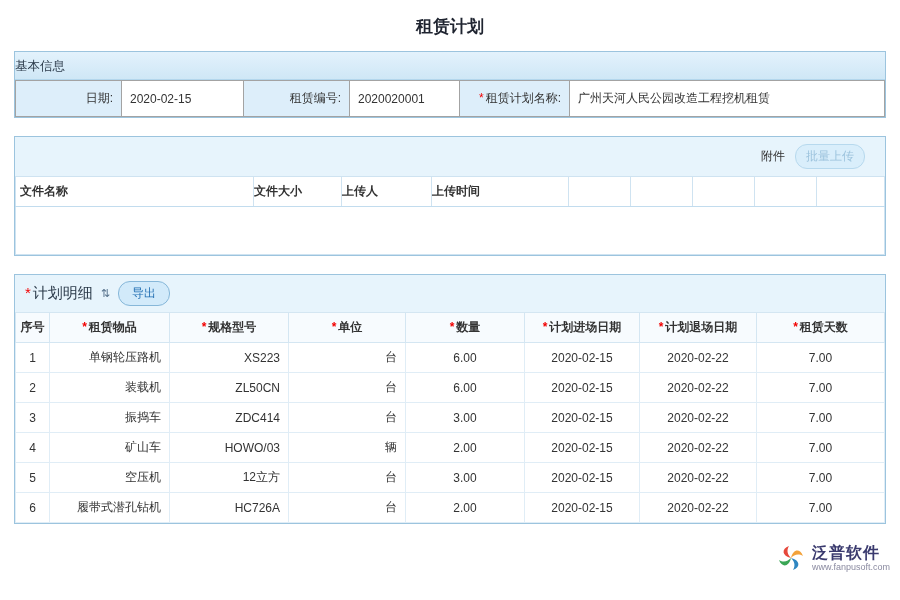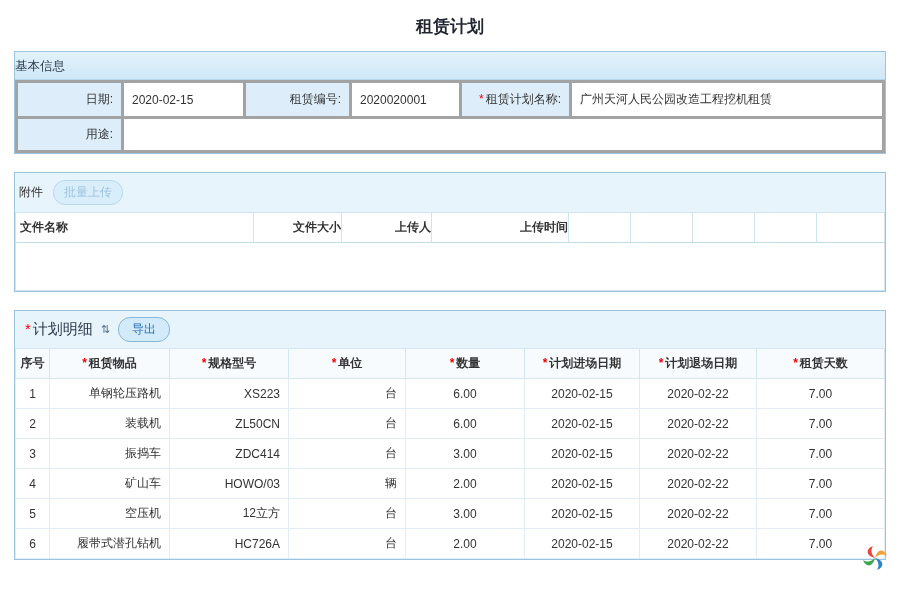--- a/index.html
+++ b/index.html
@@ -9,35 +9,35 @@
 
   .page-title { text-align: center; font-size: 17px; font-weight: bold; color: #1f2430; padding: 15px 0 13px 0; }
 
   .panel { margin: 0 14px 18px 14px; border: 1px solid #9cc4de; background: #e7f4fc; }
   .panel-header { height: 28px; line-height: 28px; font-size: 12.5px; color: #2b3a4a;
     background: linear-gradient(#e3f2fc, #cfe7f6); border-bottom: 1px solid #b3d6ec; }
 
   table { border-collapse: collapse; width: 100%; table-layout: fixed; }
 
   
-  .form-table td { border: 3px solid #a3a3a3; padding: 4px 8px; vertical-align: middle; font-size: 12px; }
+  .form-table td { border: 1px solid #a3a3a3; padding: 4px 8px; vertical-align: middle; font-size: 12px; }
   .form-table .lbl { background: #ddeefa; text-align: right; color: #333; white-space: nowrap; }
   .form-table .val { background: #ffffff; text-align: left; }
   .form-table tr.r1 td { height: 36px; }
   .form-table tr.r2 td { height: 56px; }
   .form-table tr.r3 td { height: 34px; }
   .req { color: #f20000; margin-right: 2px; }
   a.proj-link { color: #2470b3; text-decoration: underline; cursor: pointer; }
 
   
-  .att-toolbar { display: flex; align-items: center; gap: 10px; padding: 7px 4px; }
+  .att-toolbar { display: flex; align-items: center; gap: 10px; padding: 7px 20px; justify-content: flex-end; }
   .btn-batch { background: #d9eefb; border: 1px solid #b7d9ee; color: #9cc3dd; font-size: 12px;
     padding: 3px 10px; border-radius: 12px; cursor: pointer; }
   .att-table th { background: #ffffff; border: 1px solid #cfe3f1; border-bottom: 1px solid #c2dcee;
-    height: 30px; font-size: 12px; font-weight: bold; color: #333; text-align: right; }
+    height: 30px; font-size: 12px; font-weight: bold; color: #333; text-align: left; }
   .att-table th.first { text-align: left; padding-left: 4px; }
   .att-empty { height: 48px; background: #ffffff; border: 1px solid #cfe3f1; border-top: none; }
 
   
   .detail-toolbar { display: flex; align-items: center; gap: 8px; padding: 6px 10px; }
   .detail-title { font-size: 15px; color: #2b3a4a; }
   .sort-icon { color: #55708a; font-size: 11px; cursor: pointer; }
   .btn-export { background: #d2eafa; border: 1px solid #86b7d9; color: #2470b3; font-size: 12px;
     padding: 3px 13px; border-radius: 12px; cursor: pointer; }
   .detail-table th { background: #f7fbfe; border: 1px solid #d4e6f2; height: 30px; font-size: 12px;
@@ -73,24 +73,20 @@
           <col>
       </colgroup>
       <tbody>
           <tr class="r1">
         <td class="lbl"><span>日期:</span></td>
         <td class="val">2020-02-15</td>
         <td class="lbl"><span>租赁编号:</span></td>
         <td class="val">2020020001</td>
         <td class="lbl"><span class="req">*</span><span>租赁计划名称:</span></td>
         <td class="val" colspan="3">广州天河人民公园改造工程挖机租赁</td>
-      </tr>
-      <tr class="r3">
-        <td class="lbl"><span>用途:</span></td>
-        <td class="val" colspan="7"></td>
       </tr>
     </tbody>
       </table>
   </section>
 
   <section class="panel">
     <div class="att-toolbar">
       <span>附件</span>
       <button class="btn-batch">批量上传</button>
     </div>
@@ -217,15 +213,19 @@
     </table>
   </section>
 
   <div class="watermark">
     <svg width="30" height="30" viewBox="0 0 30 30">
       <path d="M15 15 C6 13, 5 6, 13 3 C10 8, 12 12, 15 15 Z" fill="#e6483c"></path>
       <path d="M15 15 C17 6, 24 5, 27 13 C22 10, 18 12, 15 15 Z" fill="#f3a23a"></path>
       <path d="M15 15 C24 17, 25 24, 17 27 C20 22, 18 18, 15 15 Z" fill="#2e86c1"></path>
       <path d="M15 15 C13 24, 6 25, 3 17 C8 20, 12 18, 15 15 Z" fill="#3aa655"></path>
     </svg>
+    <div class="wm-text">
+      <span class="wm-brand">泛普软件</span>
+      <span class="wm-url">www.fanpusoft.com</span>
+    </div>
   </div>
 
 </div>
 
 </body></html>

